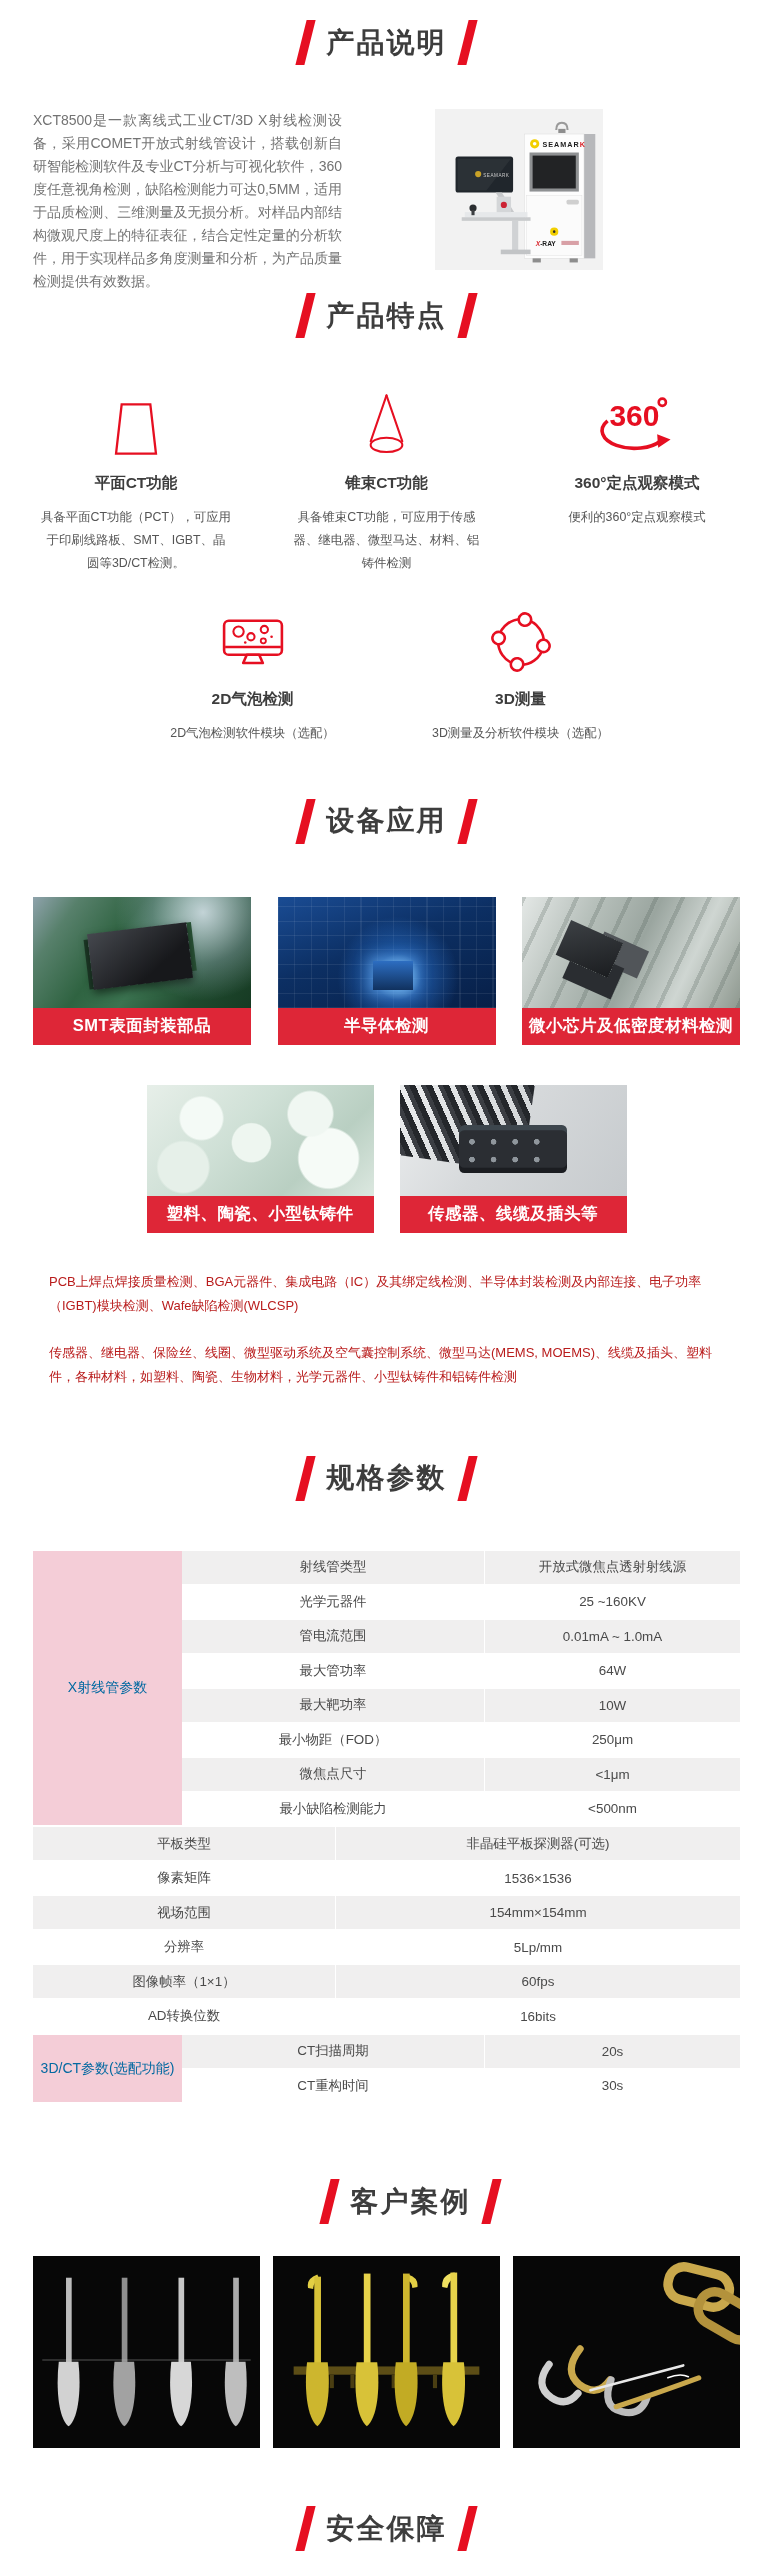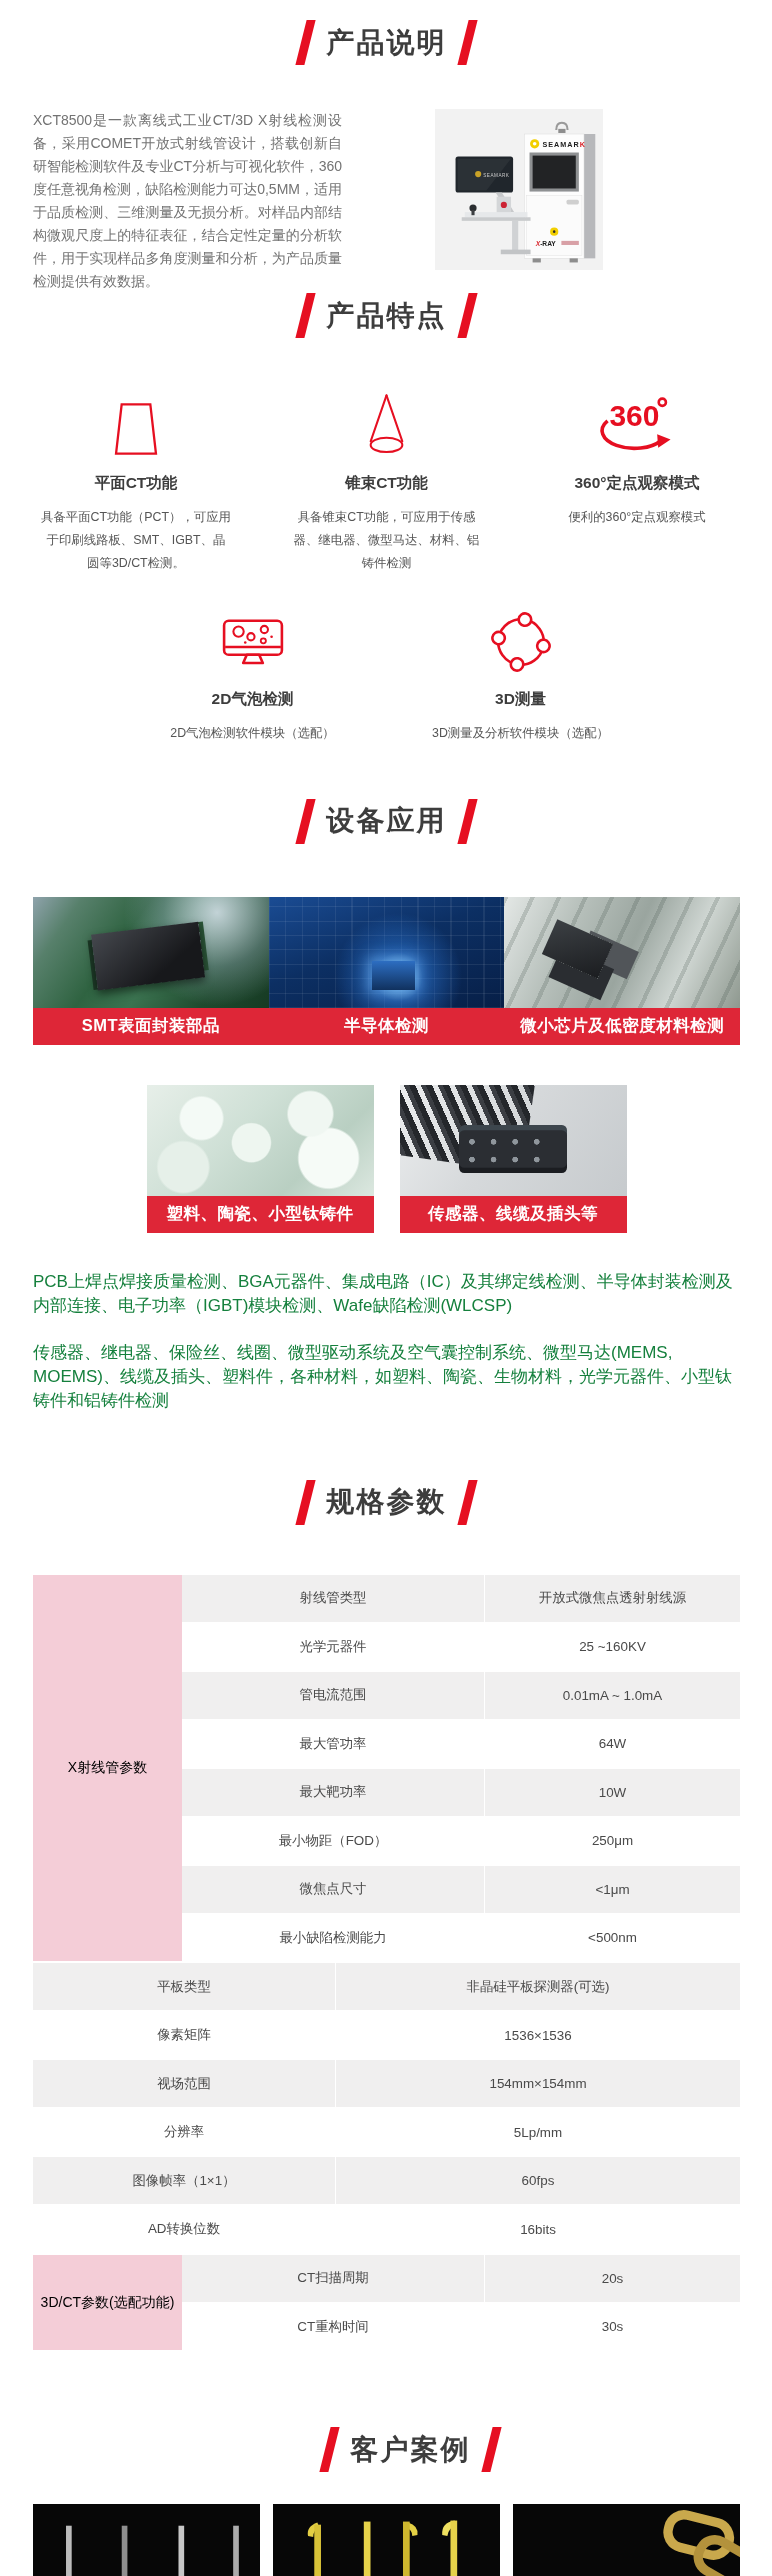--- a/index.html
+++ b/index.html
@@ -25,27 +25,27 @@
   .f-icon{height:82px;display:flex;align-items:flex-end;justify-content:center;padding-bottom:4.1px;}
   .feat-row2 .f-icon{height:64px;}
   .f-title{margin:13.4px 0 0;font-size:15.5px;font-weight:bold;color:#3d3d3d;}
   .f-desc{margin:11.3px auto 0;font-size:12.4px;line-height:23px;color:#555;width:191px;}
 
   
   .sec-app-title{margin-top:54px;}
   .app-row1{margin-top:53px;padding:0 33px;display:flex;justify-content:space-between;}
   .app-row2{margin-top:40px;display:flex;justify-content:center;gap:26px;}
   .app-card{display:flex;flex-direction:column;}
-  .app-row1 .app-card{width:236px;}
+  .app-row1 .app-card{width:218px;}
   .app-row2 .app-card{width:227px;}
   .app-img{height:111px;position:relative;overflow:hidden;}
   .app-label{height:37px;background:#de2637;color:#fff;font-size:16.5px;font-weight:bold;
              display:flex;align-items:center;justify-content:center;letter-spacing:0.5px;white-space:nowrap;}
   .app-paras{margin-top:37px;padding:0 33px;}
-  .app-paras p{margin:0;font-size:17px;line-height:24px;color:#15803d;}
+  .app-paras p{margin:16px;font-size:13px;line-height:24px;color:#b91c1c;}
   .app-paras p + p{margin-top:23px;}
 
   .app-img--pcb{background:
       radial-gradient(circle at 78% 14%, rgba(220,230,240,.85), rgba(150,170,185,.4) 26%, transparent 45%),
       linear-gradient(125deg,#8fa3ac 0%,#57806b 16%,#2f6341 38%,#3b7350 55%,#1f4a2e 78%,#163a23 100%);}
   .app-img--pcb::after{content:"";position:absolute;left:26%;top:28%;width:46%;height:50%;
       background:linear-gradient(145deg,#45484e,#17181b 70%);transform:rotate(-7deg);
       box-shadow:0 4.1px 8.2px rgba(0,0,0,.5), -7.2px 2.1px 0 -3.1px #1d3a27, 8.2px -3.1px 0 -3.6px #2a5437;}
   .app-img--semi{background:
       radial-gradient(circle at 55% 72%, rgba(140,210,255,.95) 0%, rgba(50,130,230,.5) 16%, transparent 42%),
@@ -80,23 +80,23 @@
       radial-gradient(circle at 72% 26%, #f0f7f2 0 12%, rgba(0,0,0,0) 13%),
       radial-gradient(circle at 80% 66%, #f6fbf7 0 15%, rgba(0,0,0,0) 16%),
       radial-gradient(circle at 16% 74%, #e6f0e9 0 12%, rgba(0,0,0,0) 13%),
       linear-gradient(135deg,#e7efe9 0%,#cfe0d6 40%,#b9cfc2 72%,#dce8e0 100%);}
 
   
   .sec-spec-title{margin-top:67px;}
   .spec-table{margin:50px 33px 0;}
   .spec-group{display:flex;margin-bottom:2.1px;}
   .spec-cat{width:149px;background:#f4cdd7;display:flex;align-items:center;justify-content:center;
-            font-size:14px;color:#000000;text-align:center;padding:0 4.1px;box-sizing:border-box;}
+            font-size:14px;color:#0369a1;text-align:center;padding:0 4.1px;box-sizing:border-box;}
   .spec-rows{flex:1;display:flex;flex-direction:column;gap:1.5px;}
-  .spec-row{display:flex;height:47px;}
+  .spec-row{display:flex;height:33px;}
   .spec-row .cell{display:flex;align-items:center;justify-content:center;font-size:13.4px;color:#4a4a4a;}
   .spec-row .param{width:303px;border-right:1.5px solid #fff;box-sizing:border-box;}
   .spec-row .value{flex:1;}
   .spec-row.odd .cell{background:#f0efef;}
 
   
   .sec-case-title{margin-top:77px;padding-left:48px;}
   .case-row{margin-top:32px;padding:0 33px;display:flex;justify-content:space-between;}
   .case-img{width:227px;height:192px;background:#060606;overflow:hidden;}
 

